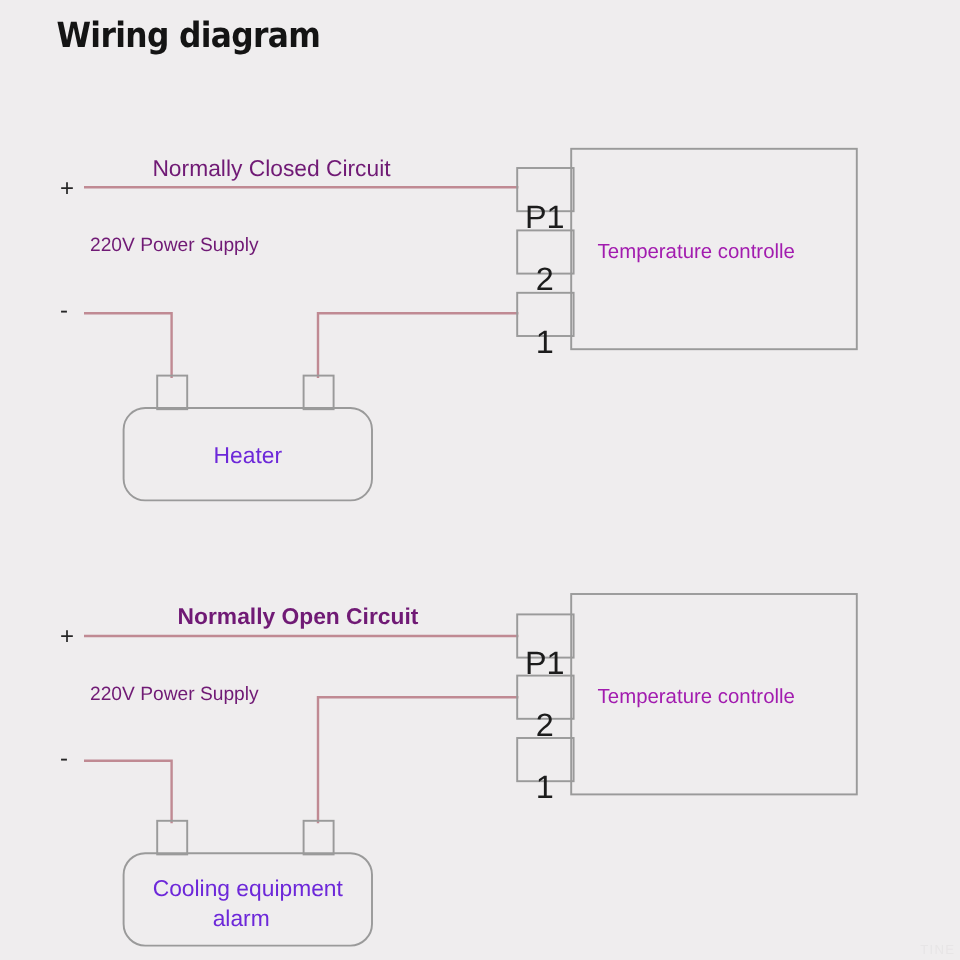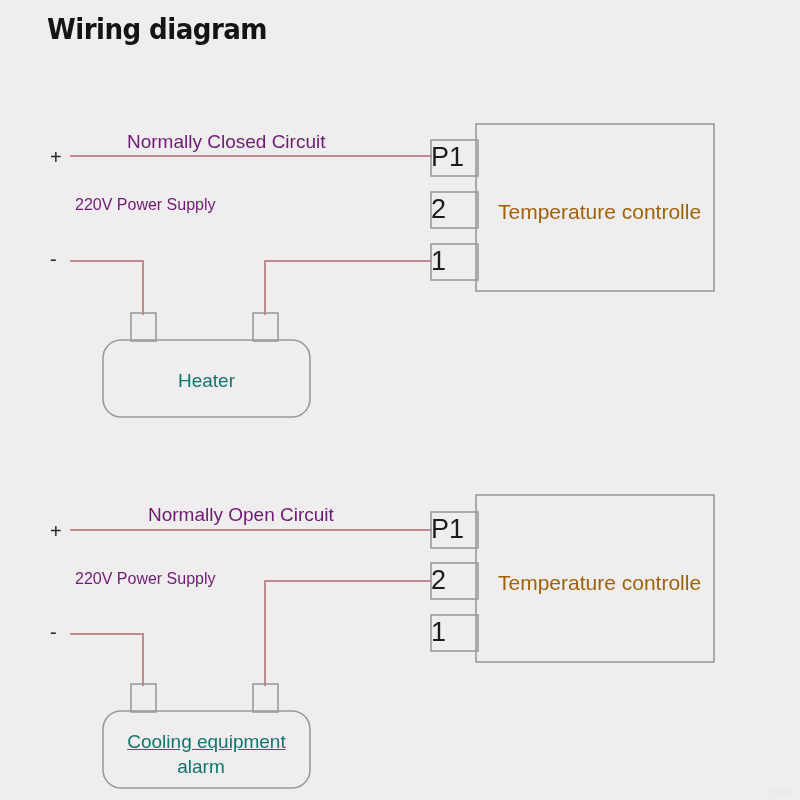--- a/index.html
+++ b/index.html
@@ -50,29 +50,31 @@
   .lbl-supply {
     font-size: 16px;
   }
   .lbl-sign {
     font-size: 20px;
     color: #262626;
   }
   .lbl-term {
     font-size: 27px;
     color: #1c1c1c;
+    text-align: center;
     width: 46px;
+    margin-top: 24px;
   }
   .lbl-ctrl {
-    font-size: 21px;
-    color: #a16207;
+    font-size: 17px;
+    color: #a21caf;
   }
   .lbl-device {
     font-size: 19px;
-    color: #0f766e;
+    color: #6d28d9;
     text-align: center;
     line-height: 25px;
   }
   .watermark {
     position: absolute;
     right: 4px;
     bottom: 2px;
     font-size: 11px;
     letter-spacing: 1px;
     color: #e7e5e6;
@@ -136,28 +138,28 @@
   <div class="lbl lbl-term" style="left:431px; top:246px;">1</div>
 
   <div class="lbl lbl-ctrl" style="left:498px; top:200px;">Temperature controlle</div>
 
   <div class="lbl lbl-device" style="left:103px; top:368px; width:207px;">Heater</div>
 
   <div class="lbl lbl-sign" style="left:50px; top:520px;">+</div>
 
   <div class="lbl lbl-sign" style="left:50px; top:621px;">-</div>
 
-  <div class="lbl lbl-circuit" style="left:148px; top:504px;">Normally Open Circuit</div>
+  <div class="lbl lbl-circuit" style="left:148px; top:504px;font-weight:bold;">Normally Open Circuit</div>
 
   <div class="lbl lbl-supply" style="left:75px; top:570px;">220V Power Supply</div>
 
   <div class="lbl lbl-term" style="left:431px; top:514px;">P1</div>
   <div class="lbl lbl-term" style="left:431px; top:565px;">2</div>
   <div class="lbl lbl-term" style="left:431px; top:617px;">1</div>
 
   <div class="lbl lbl-ctrl" style="left:498px; top:571px;">Temperature controlle</div>
 
-  <div class="lbl lbl-device" style="left:103px; top:729px; width:207px;text-decoration:underline;">Cooling equipment</div>
+  <div class="lbl lbl-device" style="left:103px; top:729px; width:207px;">Cooling equipment</div>
   <div class="lbl lbl-device" style="left:103px; top:754px; width:196px;">alarm</div>
 
   <div class="watermark">TINE</div>
 
 </div>
 
 </body></html>

